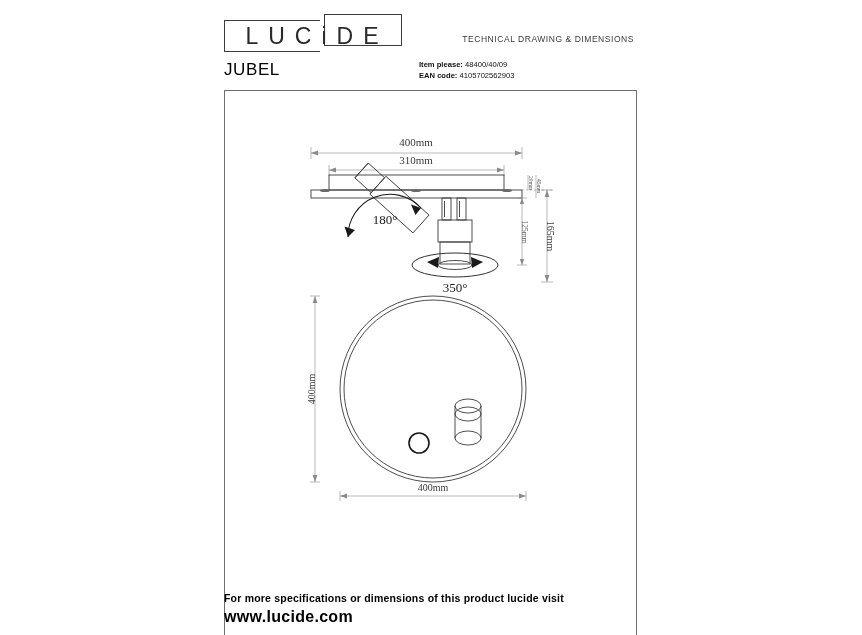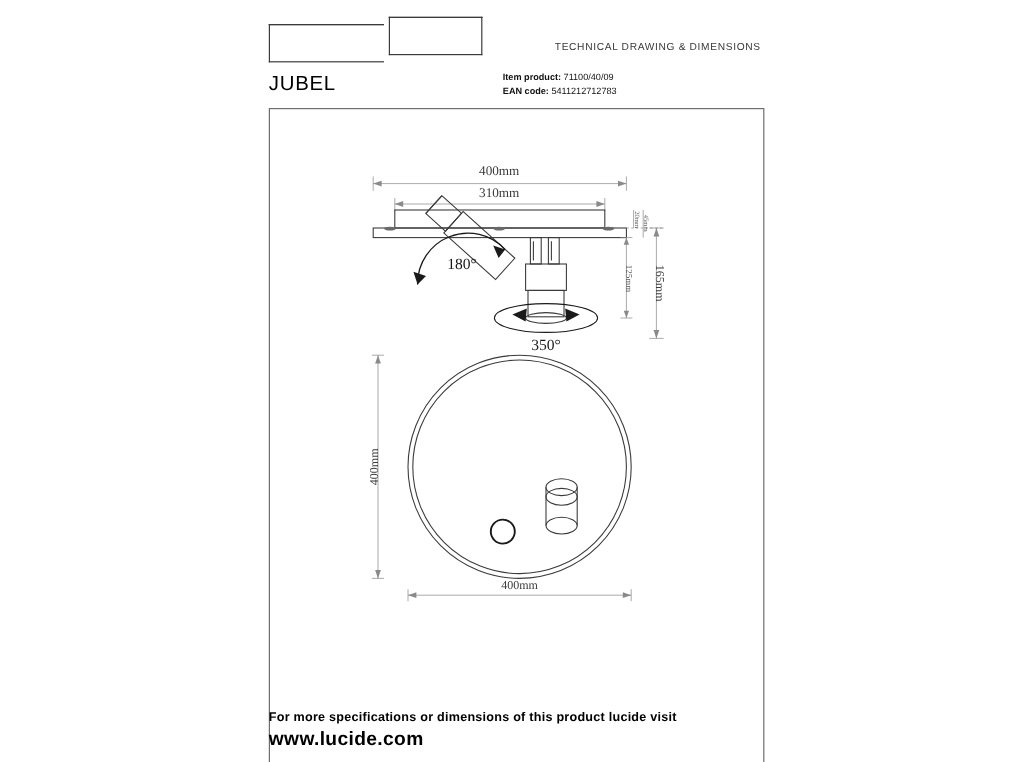--- a/index.html
+++ b/index.html
@@ -155,34 +155,35 @@
 <body>
 
 <div id="header-area">
 
   <div id="logo-block">
     <div class="logo-frame-left"></div>
     <div class="logo-frame-right"></div>
     <div class="logo-top-left"></div>
     <div class="logo-top-right"></div>
     <div class="logo-vert-gap"></div>
+    <div class="logo-text">LUCiDE</div>
   </div>
 
   <div id="tech-caption">TECHNICAL DRAWING &amp; DIMENSIONS</div>
 
   <div id="product-title">JUBEL</div>
 
   <div id="item-meta">
     <div>
-      <span class="lbl">Item product:</span>
-      <span>71100/40/09</span>
+      <span class="lbl">Item please:</span>
+      <span>48400/40/09</span>
     </div>
     <div>
       <span class="lbl">EAN code:</span>
-      <span>5411212712783</span>
+      <span>4105702562903</span>
     </div>
   </div>
 </div>
 
 <div id="drawing-frame">
 
   <svg class="dwg" width="413" height="493" viewBox="0 0 413 493">
 
     <g fill="none" stroke="#3a3a3a" stroke-width="0.8" shape-rendering="geometricPrecision">
 

